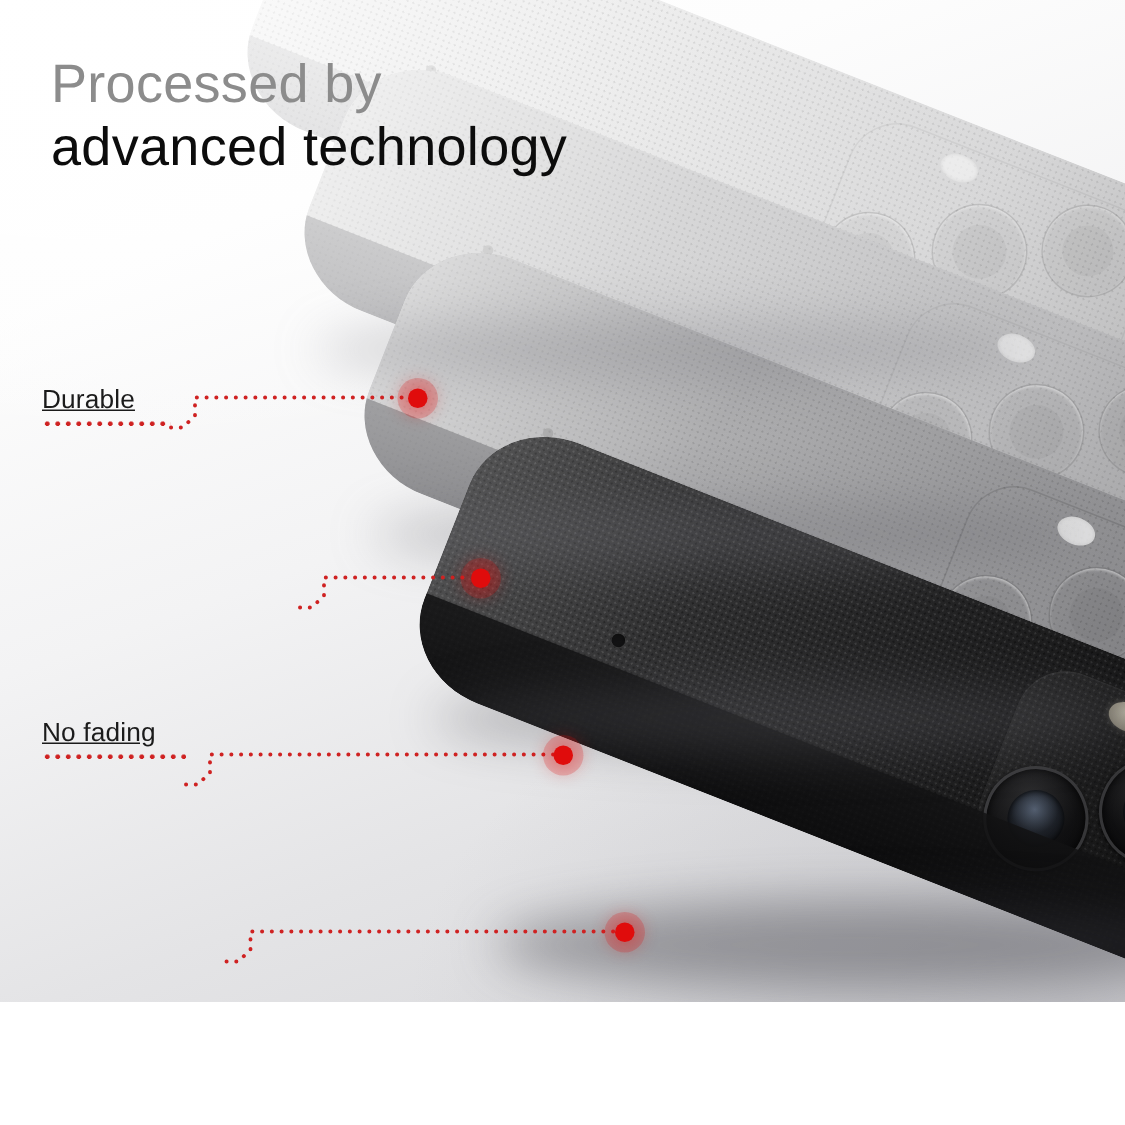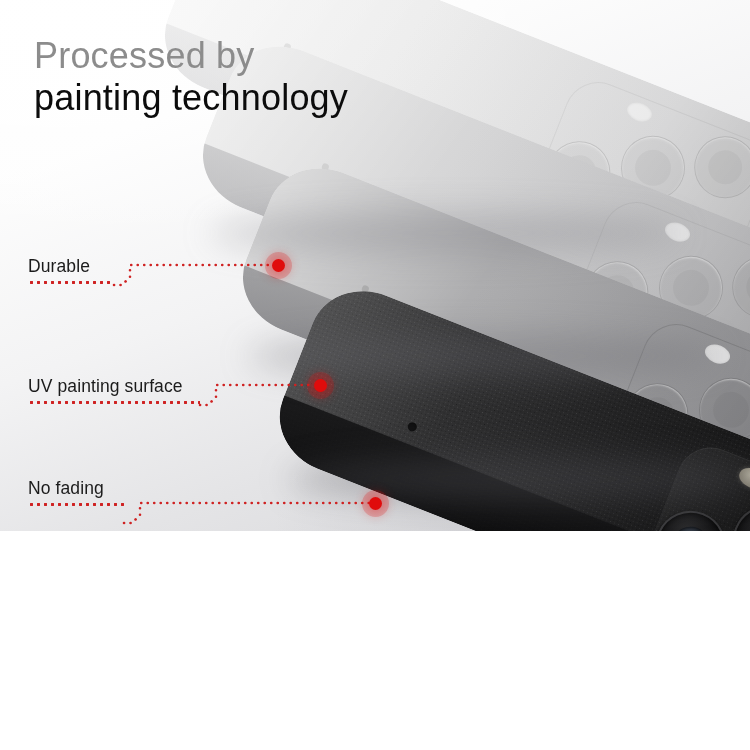--- a/index.html
+++ b/index.html
@@ -4,21 +4,21 @@
 <title>Product Feature Infographic</title>
 <style>
   html, body {
     margin: 0;
     padding: 0;
     background: #ffffff;
   }
   .stage {
     position: relative;
     width: 750px;
-    height: 531px;
+    height: 668px;
     overflow: hidden;
     font-family: "Liberation Sans", "DejaVu Sans", sans-serif;
     background: linear-gradient(160deg, #ffffff 0%, #fdfdfd 22%, #f3f3f4 48%, #e4e4e6 72%, #d6d6d9 100%);
   }
 
   
   .bg-sheen {
     position: absolute;
     inset: 0;
     background:
@@ -196,20 +196,21 @@
 
   .callout { position: absolute; }
   .callout .label {
     position: absolute;
     left: 0;
     bottom: 7px;
     font-size: 17.5px;
     color: #1b1b1b;
     white-space: nowrap;
     letter-spacing: 0.1px;
+    text-decoration: underline;
   }
   .callout .underline {
     position: absolute;
     left: 0;
     bottom: 0;
     height: 3px;
     background-image: radial-gradient(circle, #cf2222 1.4px, transparent 1.6px);
     background-size: 7px 3px;
     background-repeat: repeat-x;
     background-position: 0 center;
@@ -329,38 +330,34 @@
       </div>
 
       <div class="pinhole dark-hole" style="left:126px; top:108px; width:9px; height:9px;"></div>
       <div class="gloss"></div>
       <div class="wall" style="opacity:0.85;"></div>
     </div>
   </div>
 
   <div class="heading">
     <span class="line1">Processed by</span>
-    <span class="line2">painting technology</span>
+    <span class="line2">advanced technology</span>
   </div>
 
   <div class="callouts">
 
     <div class="callout" style="left:28px; top:252px; width:120px; height:32px;">
       <span class="label">Durable</span>
       <span class="underline" style="width:86px;"></span>
     </div>
     <svg class="leader-svg" style="left:0; top:0; width:750px; height:750px;">
       <path class="leader-path" d="M 114 285 L 122 285 L 130 277 L 130 265 L 272 265"></path>
     </svg>
     <span class="marker" style="left:278px; top:265px;"></span>
 
-    <div class="callout" style="left:28px; top:372px; width:210px; height:32px;">
-      <span class="label">UV painting surface</span>
-      <span class="underline" style="width:172px;"></span>
-    </div>
     <svg class="leader-svg" style="left:0; top:0; width:750px; height:750px;">
       <path class="leader-path" d="M 200 405 L 208 405 L 216 397 L 216 385 L 314 385"></path>
     </svg>
     <span class="marker" style="left:320px; top:385px;"></span>
 
     <div class="callout" style="left:28px; top:474px; width:130px; height:32px;">
       <span class="label">No fading</span>
       <span class="underline" style="width:96px;"></span>
     </div>
     <svg class="leader-svg" style="left:0; top:0; width:750px; height:750px;">

